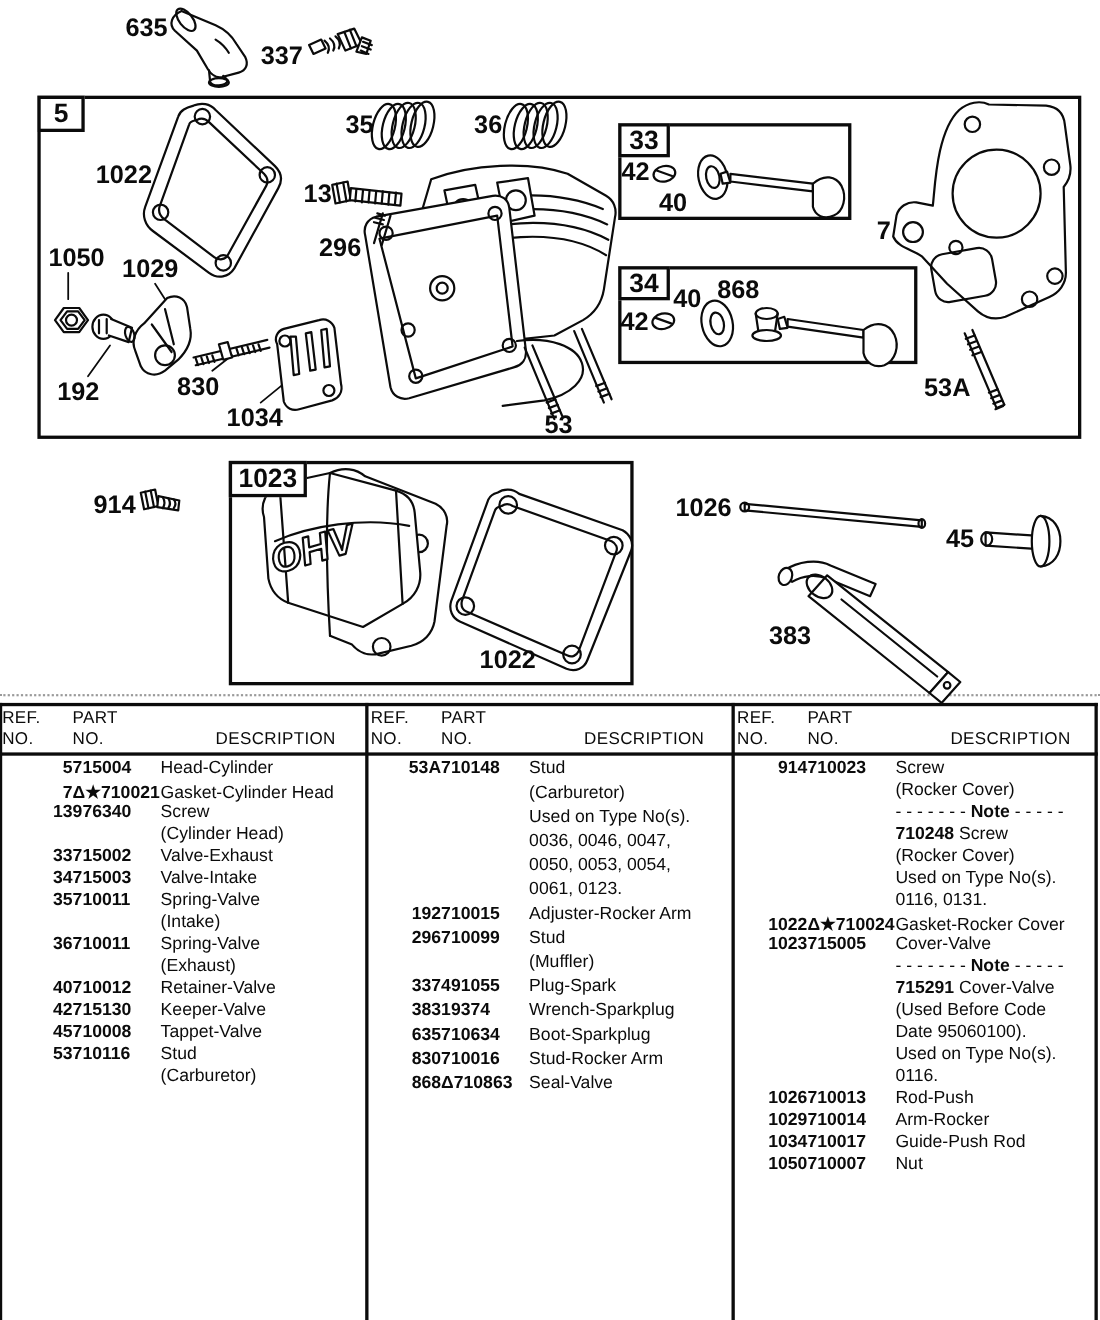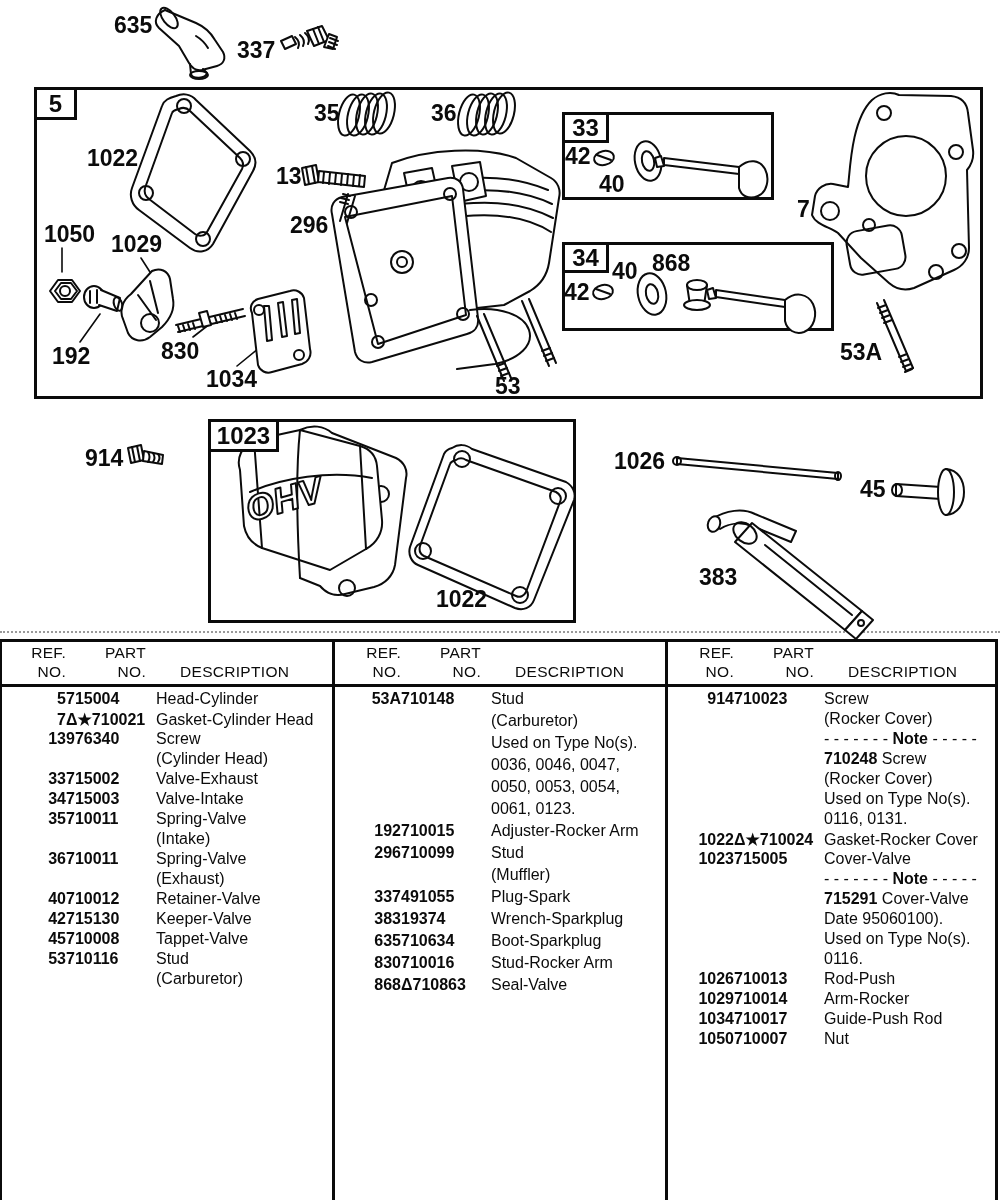--- a/index.html
+++ b/index.html
@@ -17,23 +17,23 @@
   .hline{position:absolute;background:#0b0b0b;z-index:2;}
   .vline{position:absolute;background:#0b0b0b;z-index:2;}
   .pcol{position:absolute;top:639px;height:561px;box-sizing:border-box;z-index:2;}
   .thead{position:absolute;top:5px;left:0;right:0;}
   .thline{display:flex;height:19px;align-items:baseline;font-size:15.5px;letter-spacing:.3px;}
   .trows{position:absolute;top:51px;left:0;right:0;}
   .tline{display:flex;height:20px;align-items:baseline;font-size:16px;}
   .lh22 .tline{height:22px;}
   .tref{width:64px;text-align:right;flex:none;}
   .tpart{width:80px;flex:none;white-space:pre;}
-  .tdesc{margin-left:10px;white-space:nowrap;}
-  .thc{text-align:right;}
-  .tdesc-h{margin-left:34px;}
+  .tdesc{white-space:nowrap;}
+  .thc{text-align:left;}
+  .tdesc-h{margin-left:50px;}
   .tb{font-weight:bold;}
   .trow{margin:0;}
 </style>
 </head>
 <body>
 
 <div class="page">
 
   <div class="pbox" style="left:34px;top:87px;width:949px;height:312px;"></div>
   <div class="cornerbox" style="left:34px;top:87px;width:43px;height:33px;">5</div>
@@ -573,20 +573,25 @@
             <span class="tdesc">- - - - - - - <b>Note</b> - - - - -</span>
           </div>
           <div class="tline">
             <span class="tref tb"></span>
             <span class="tpart tb"></span>
             <span class="tdesc"><b>715291</b> Cover-Valve</span>
           </div>
           <div class="tline">
             <span class="tref tb"></span>
             <span class="tpart tb"></span>
+            <span class="tdesc">(Used Before Code</span>
+          </div>
+          <div class="tline">
+            <span class="tref tb"></span>
+            <span class="tpart tb"></span>
             <span class="tdesc">Date 95060100).</span>
           </div>
           <div class="tline">
             <span class="tref tb"></span>
             <span class="tpart tb"></span>
             <span class="tdesc">Used on Type No(s).</span>
           </div>
           <div class="tline">
             <span class="tref tb"></span>
             <span class="tpart tb"></span>

